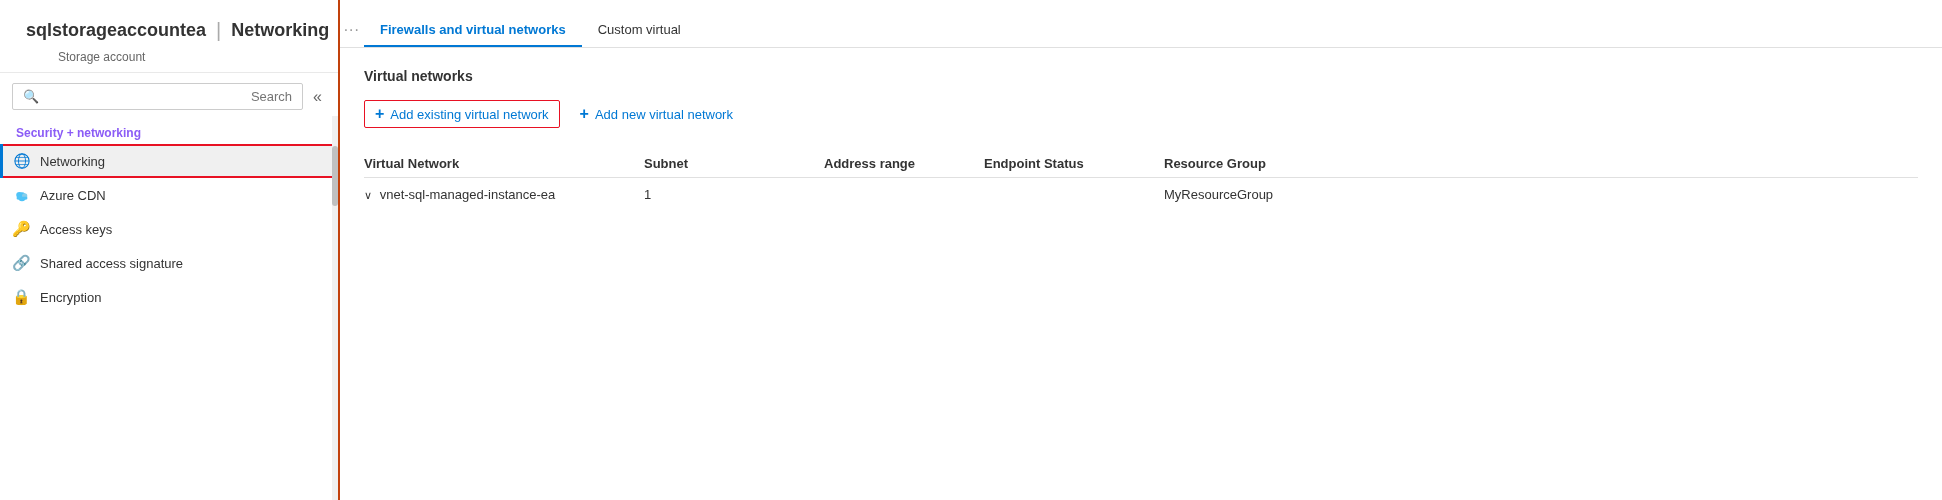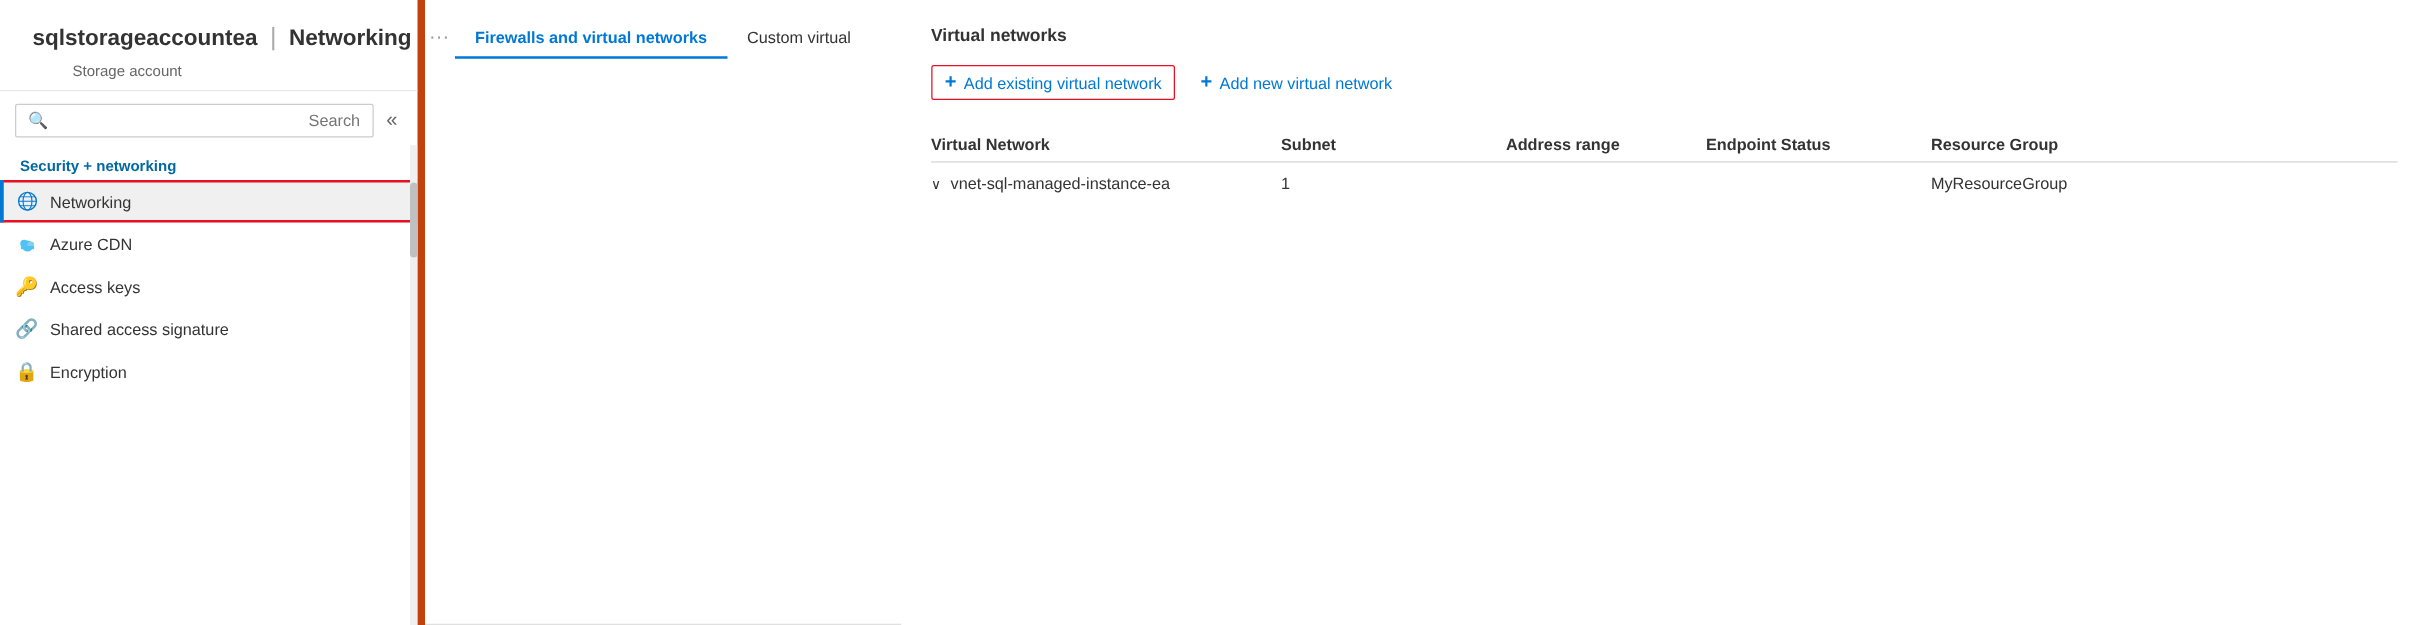--- a/index.html
+++ b/index.html
@@ -1,49 +1,49 @@
 <!DOCTYPE html>
 <html><head>
   <meta charset="utf-8">
   <style>
     * { box-sizing: border-box; margin: 0; padding: 0; }
     body { font-family: 'Segoe UI', Arial, sans-serif; font-size: 13px; color: #333; background: #fff; display: flex; height: 500px; overflow: hidden; }
 
     
-    .sidebar { width: 340px; min-width: 340px; border-right: 6px solid #c2410c; display: flex; flex-direction: column; padding: 0; background: #fff; }
+    .sidebar { width: 340px; min-width: 340px; border-right: 2px solid #c2410c; display: flex; flex-direction: column; padding: 0; background: #fff; }
 
     .sidebar-header { padding: 14px 16px 8px 16px; border-bottom: 1px solid #e9e9e9; }
     .sidebar-app-title { display: flex; align-items: center; gap: 10px; margin-bottom: 4px; }
     .sidebar-app-icon { width: 32px; height: 32px; }
     .sidebar-title-text { font-size: 18px; font-weight: 600; color: #333; }
     .sidebar-subtitle { font-size: 12px; color: #666; margin-left: 42px; }
 
     .search-bar-row { display: flex; align-items: center; gap: 6px; padding: 10px 12px 6px 12px; }
     .search-bar { display: flex; align-items: center; border: 1px solid #ccc; border-radius: 2px; padding: 5px 10px; flex: 1; background: #fff; }
     .search-icon { color: #666; margin-right: 6px; font-size: 13px; }
     .search-input { border: none; outline: none; font-size: 13px; color: #333; width: 100%; background: transparent; text-align: right; }
     .collapse-btn { font-size: 16px; color: #666; cursor: pointer; padding: 4px; }
 
-    .section-label { font-size: 12px; font-weight: 600; color: #0369a1; padding: 10px 16px 4px 16px; text-transform: none; }
+    .section-label { font-size: 12px; font-weight: 600; color: #8b5cf6; padding: 10px 16px 4px 16px; text-transform: none; }
 
     .nav-item { display: flex; align-items: center; gap: 10px; padding: 9px 14px; cursor: pointer; position: relative; }
     .nav-item.active { background: #f0f0f0; }
     .nav-item.active::before { content: ''; position: absolute; left: 0; top: 0; bottom: 0; width: 3px; background: #0078d4; }
     .nav-item.active-bordered { outline: 2px solid #e81123; outline-offset: -2px; }
     .nav-item-label { font-size: 13px; color: #333; }
 
     .nav-icon { width: 16px; height: 16px; display: flex; align-items: center; justify-content: center; font-size: 15px; }
 
     
     .sidebar-scroll { flex: 1; overflow-y: auto; position: relative; }
     .scrollbar-track { position: absolute; right: 0; top: 0; bottom: 0; width: 6px; background: #f0f0f0; }
     .scrollbar-thumb { position: absolute; right: 0; top: 30px; width: 6px; height: 60px; background: #c0c0c0; border-radius: 3px; }
 
     
-    .main { flex: 1; display: flex; flex-direction: row; padding: 0; overflow: hidden; }
+    .main { flex: 1; display: flex; flex-direction: column; padding: 0; overflow: hidden; }
 
     .page-header { padding: 14px 24px 0 24px; border-bottom: 1px solid #e0e0e0; }
 
     .tabs { display: flex; gap: 0; }
     .tab { padding: 8px 16px; cursor: pointer; font-size: 13px; color: #333; border-bottom: 2px solid transparent; white-space: nowrap; }
     .tab.active { border-bottom: 2px solid #0078d4; font-weight: 600; color: #0078d4; }
 
     .content { padding: 20px 24px; overflow-y: auto; flex: 1; }
 
     .section-title { font-size: 14px; font-weight: 700; color: #333; margin-bottom: 16px; }

